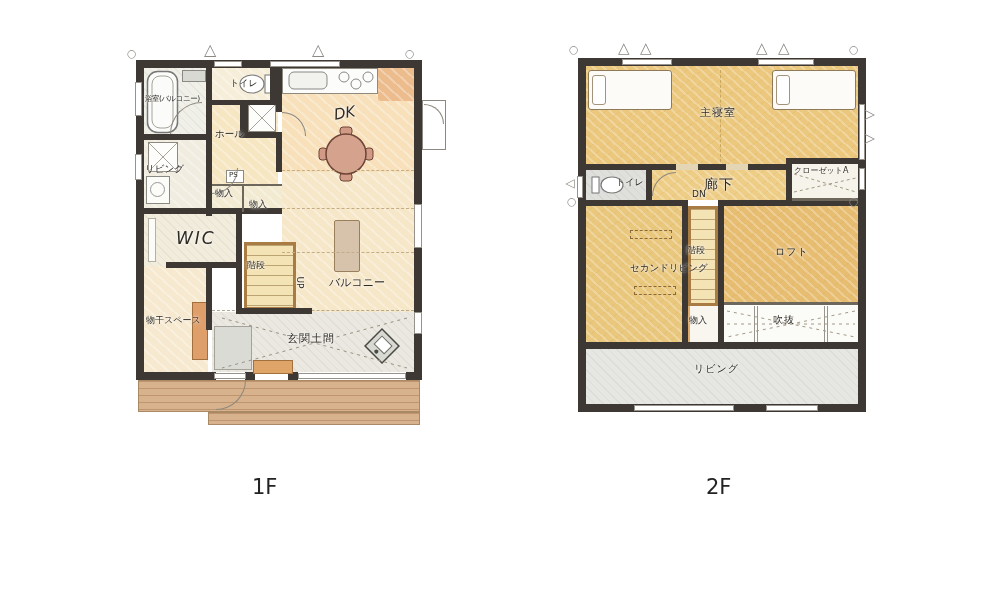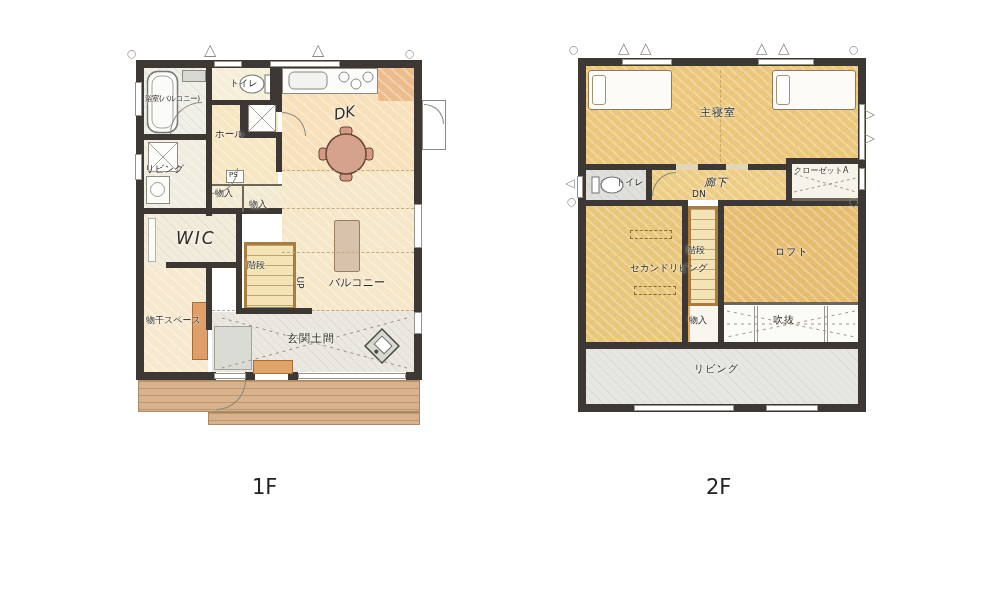--- a/index.html
+++ b/index.html
@@ -236,21 +236,21 @@
   <span class="mark" style="left:866px;top:108px;font-size:14px;transform:rotate(90deg);">△</span>
   <span class="mark" style="left:866px;top:132px;font-size:14px;transform:rotate(90deg);">△</span>
   <span class="mark" style="left:564px;top:178px;font-size:12px;transform:rotate(-90deg);">△</span>
   <span class="mark" style="left:569px;top:44px;font-size:11px;">○</span>
   <span class="mark" style="left:849px;top:44px;font-size:11px;">○</span>
   <span class="mark" style="left:567px;top:196px;font-size:11px;">○</span>
   <span class="mark" style="left:849px;top:196px;font-size:11px;">○</span>
 
   <span class="lbl" style="left:700px;top:107px;font-size:11px;letter-spacing:1px;">主寝室</span>
   <span class="lbl" style="left:616px;top:178px;font-size:9px;">トイレ</span>
-  <span class="lbl" style="left:704px;top:177px;font-size:11px;letter-spacing:1px;font-style:italic;">廊下</span>
+  <span class="lbl" style="left:704px;top:177px;font-size:14px;letter-spacing:1px;">廊下</span>
   <span class="lbl" style="left:692px;top:190px;font-size:9px;">DN</span>
   <span class="lbl" style="left:794px;top:167px;font-size:8px;">クローゼットA</span>
   <span class="lbl" style="left:599px;top:263px;font-size:9.5px;padding-left:31px;">セカンドリビング</span>
   <span class="lbl" style="left:687px;top:246px;font-size:9px;">階段</span>
   <span class="lbl" style="left:775px;top:247px;font-size:10px;letter-spacing:1px;">ロフト</span>
   <span class="lbl" style="left:689px;top:316px;font-size:9px;">物入</span>
   <span class="lbl" style="left:773px;top:315px;font-size:10px;letter-spacing:1px;">吹抜</span>
   <span class="lbl" style="left:694px;top:364px;font-size:10px;letter-spacing:1px;">リビング</span>
   <span class="lbl" style="left:706px;top:477px;font-size:21px;color:#222;">2F</span>
 

